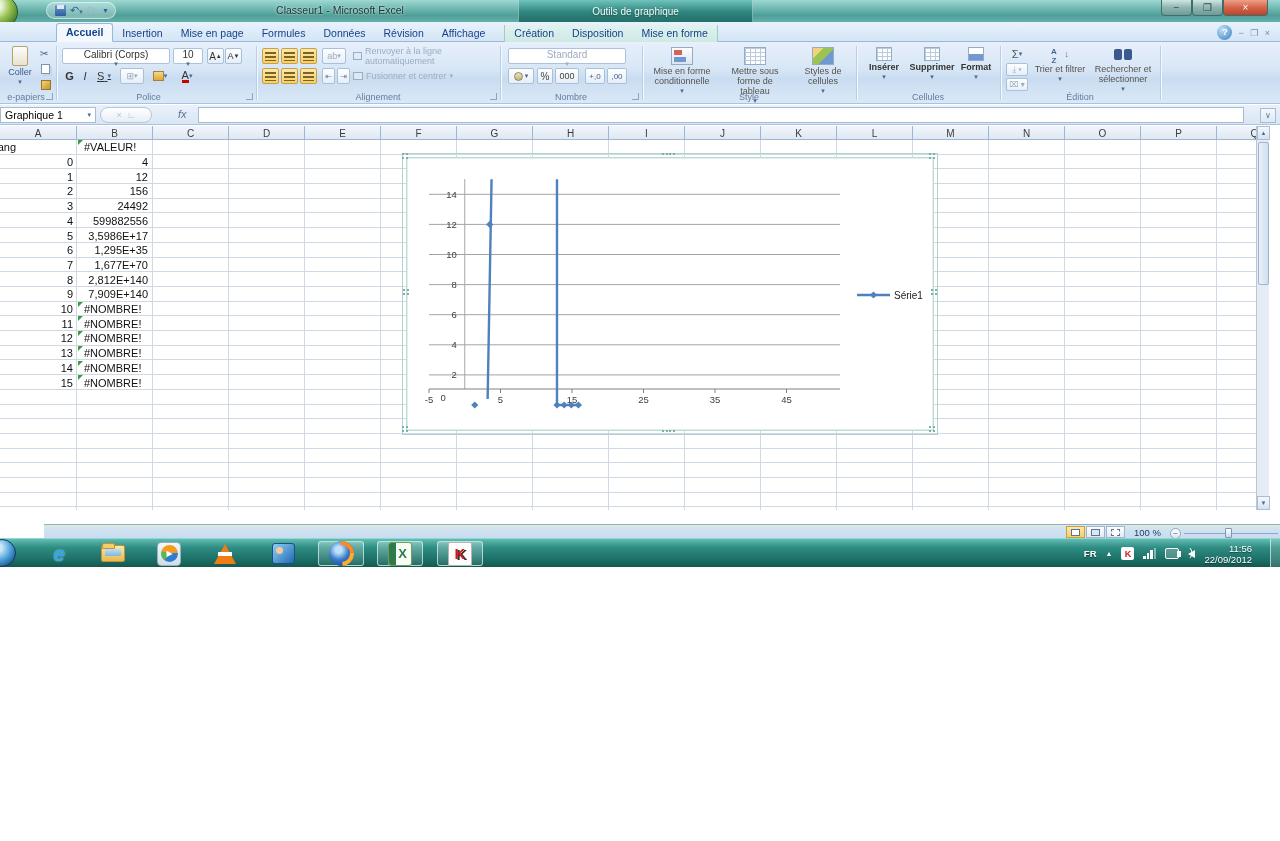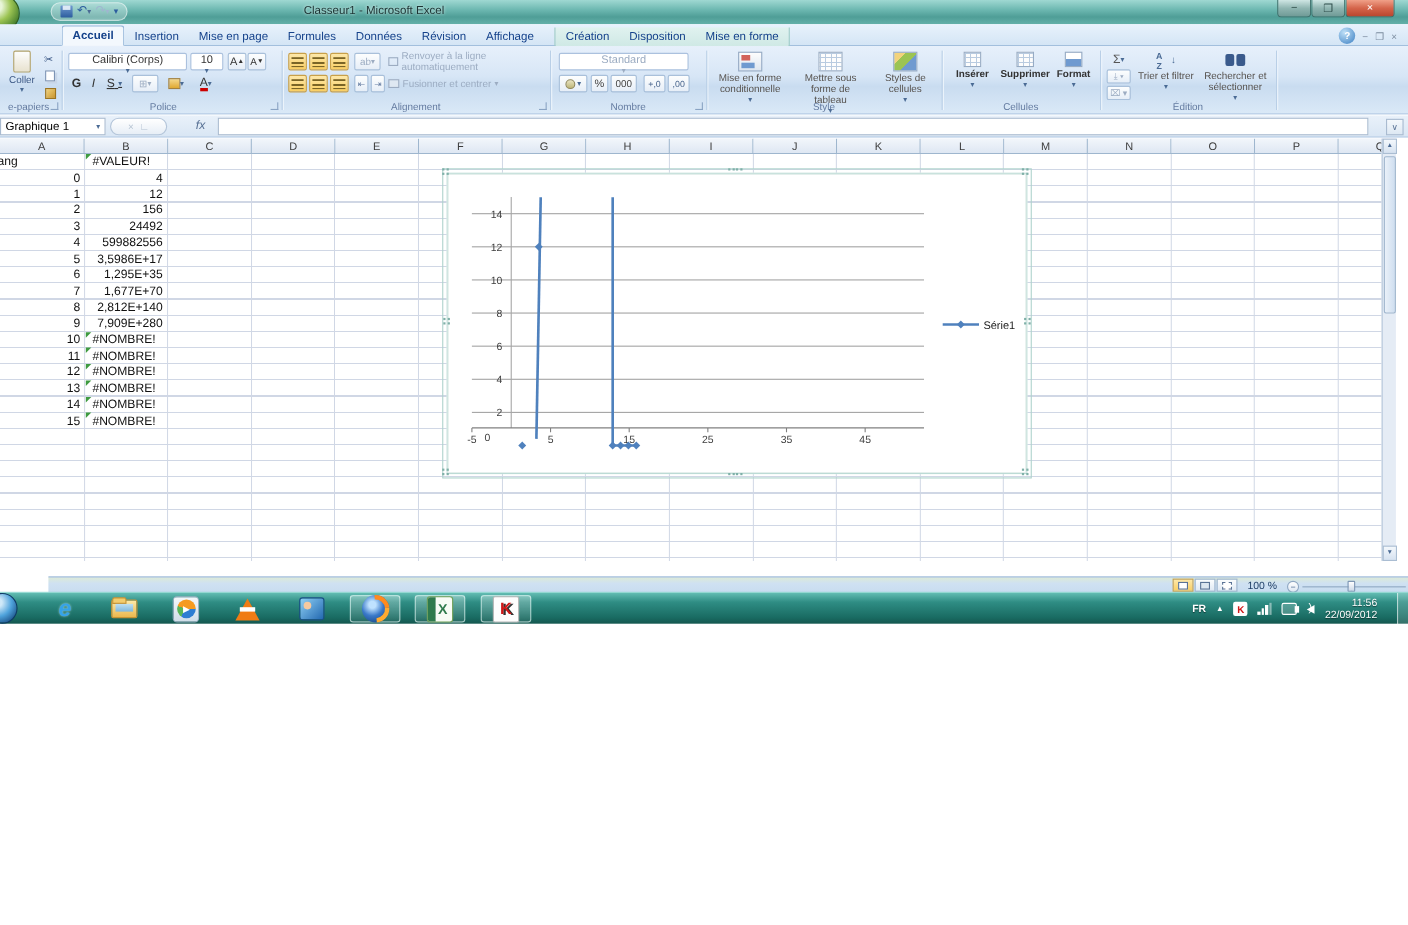--- a/index.html
+++ b/index.html
@@ -202,20 +202,23 @@
 
   <div class="titlebar">
     <div class="office-orb"></div>
     <div class="qat">
       <span class="qat-save"></span>
       <span class="qat-btn">↶<span class="arrow-dn">▾</span></span>
       <span class="qat-btn dim">↷<span class="arrow-dn" style="color:#9fb6cf">▾</span></span>
       <span class="qat-btn" style="font-size:8px">▾</span>
     </div>
     <div class="win-title">Classeur1 - Microsoft Excel</div>
+    <div class="ctx-strip">
+      <span>Outils de graphique</span>
+    </div>
     <div class="win-controls">
       <div class="wc">−</div>
       <div class="wc">❐</div>
       <div class="wc close">×</div>
     </div>
   </div>
 
   <div class="tabrow">
     <div class="tabs-flex" id="main-tabs">
         <div class="rtab active">Accueil</div>
@@ -475,21 +478,21 @@
       <div class="cellrow" style="top: 117.6px;">
         <div class="cell cellA">7</div>
         <div class="cell cellB">1,677E+70</div>
       </div>
       <div class="cellrow" style="top: 132.3px;">
         <div class="cell cellA">8</div>
         <div class="cell cellB">2,812E+140</div>
       </div>
       <div class="cellrow" style="top: 147px;">
         <div class="cell cellA">9</div>
-        <div class="cell cellB">7,909E+280</div>
+        <div class="cell cellB">7,909E+140</div>
       </div>
       <div class="cellrow" style="top: 161.7px;">
         <div class="cell cellA">10</div>
         <div class="cell cellB err">#NOMBRE!</div>
         <div class="tri"></div>
       </div>
       <div class="cellrow" style="top: 176.4px;">
         <div class="cell cellA">11</div>
         <div class="cell cellB err">#NOMBRE!</div>
         <div class="tri"></div>

